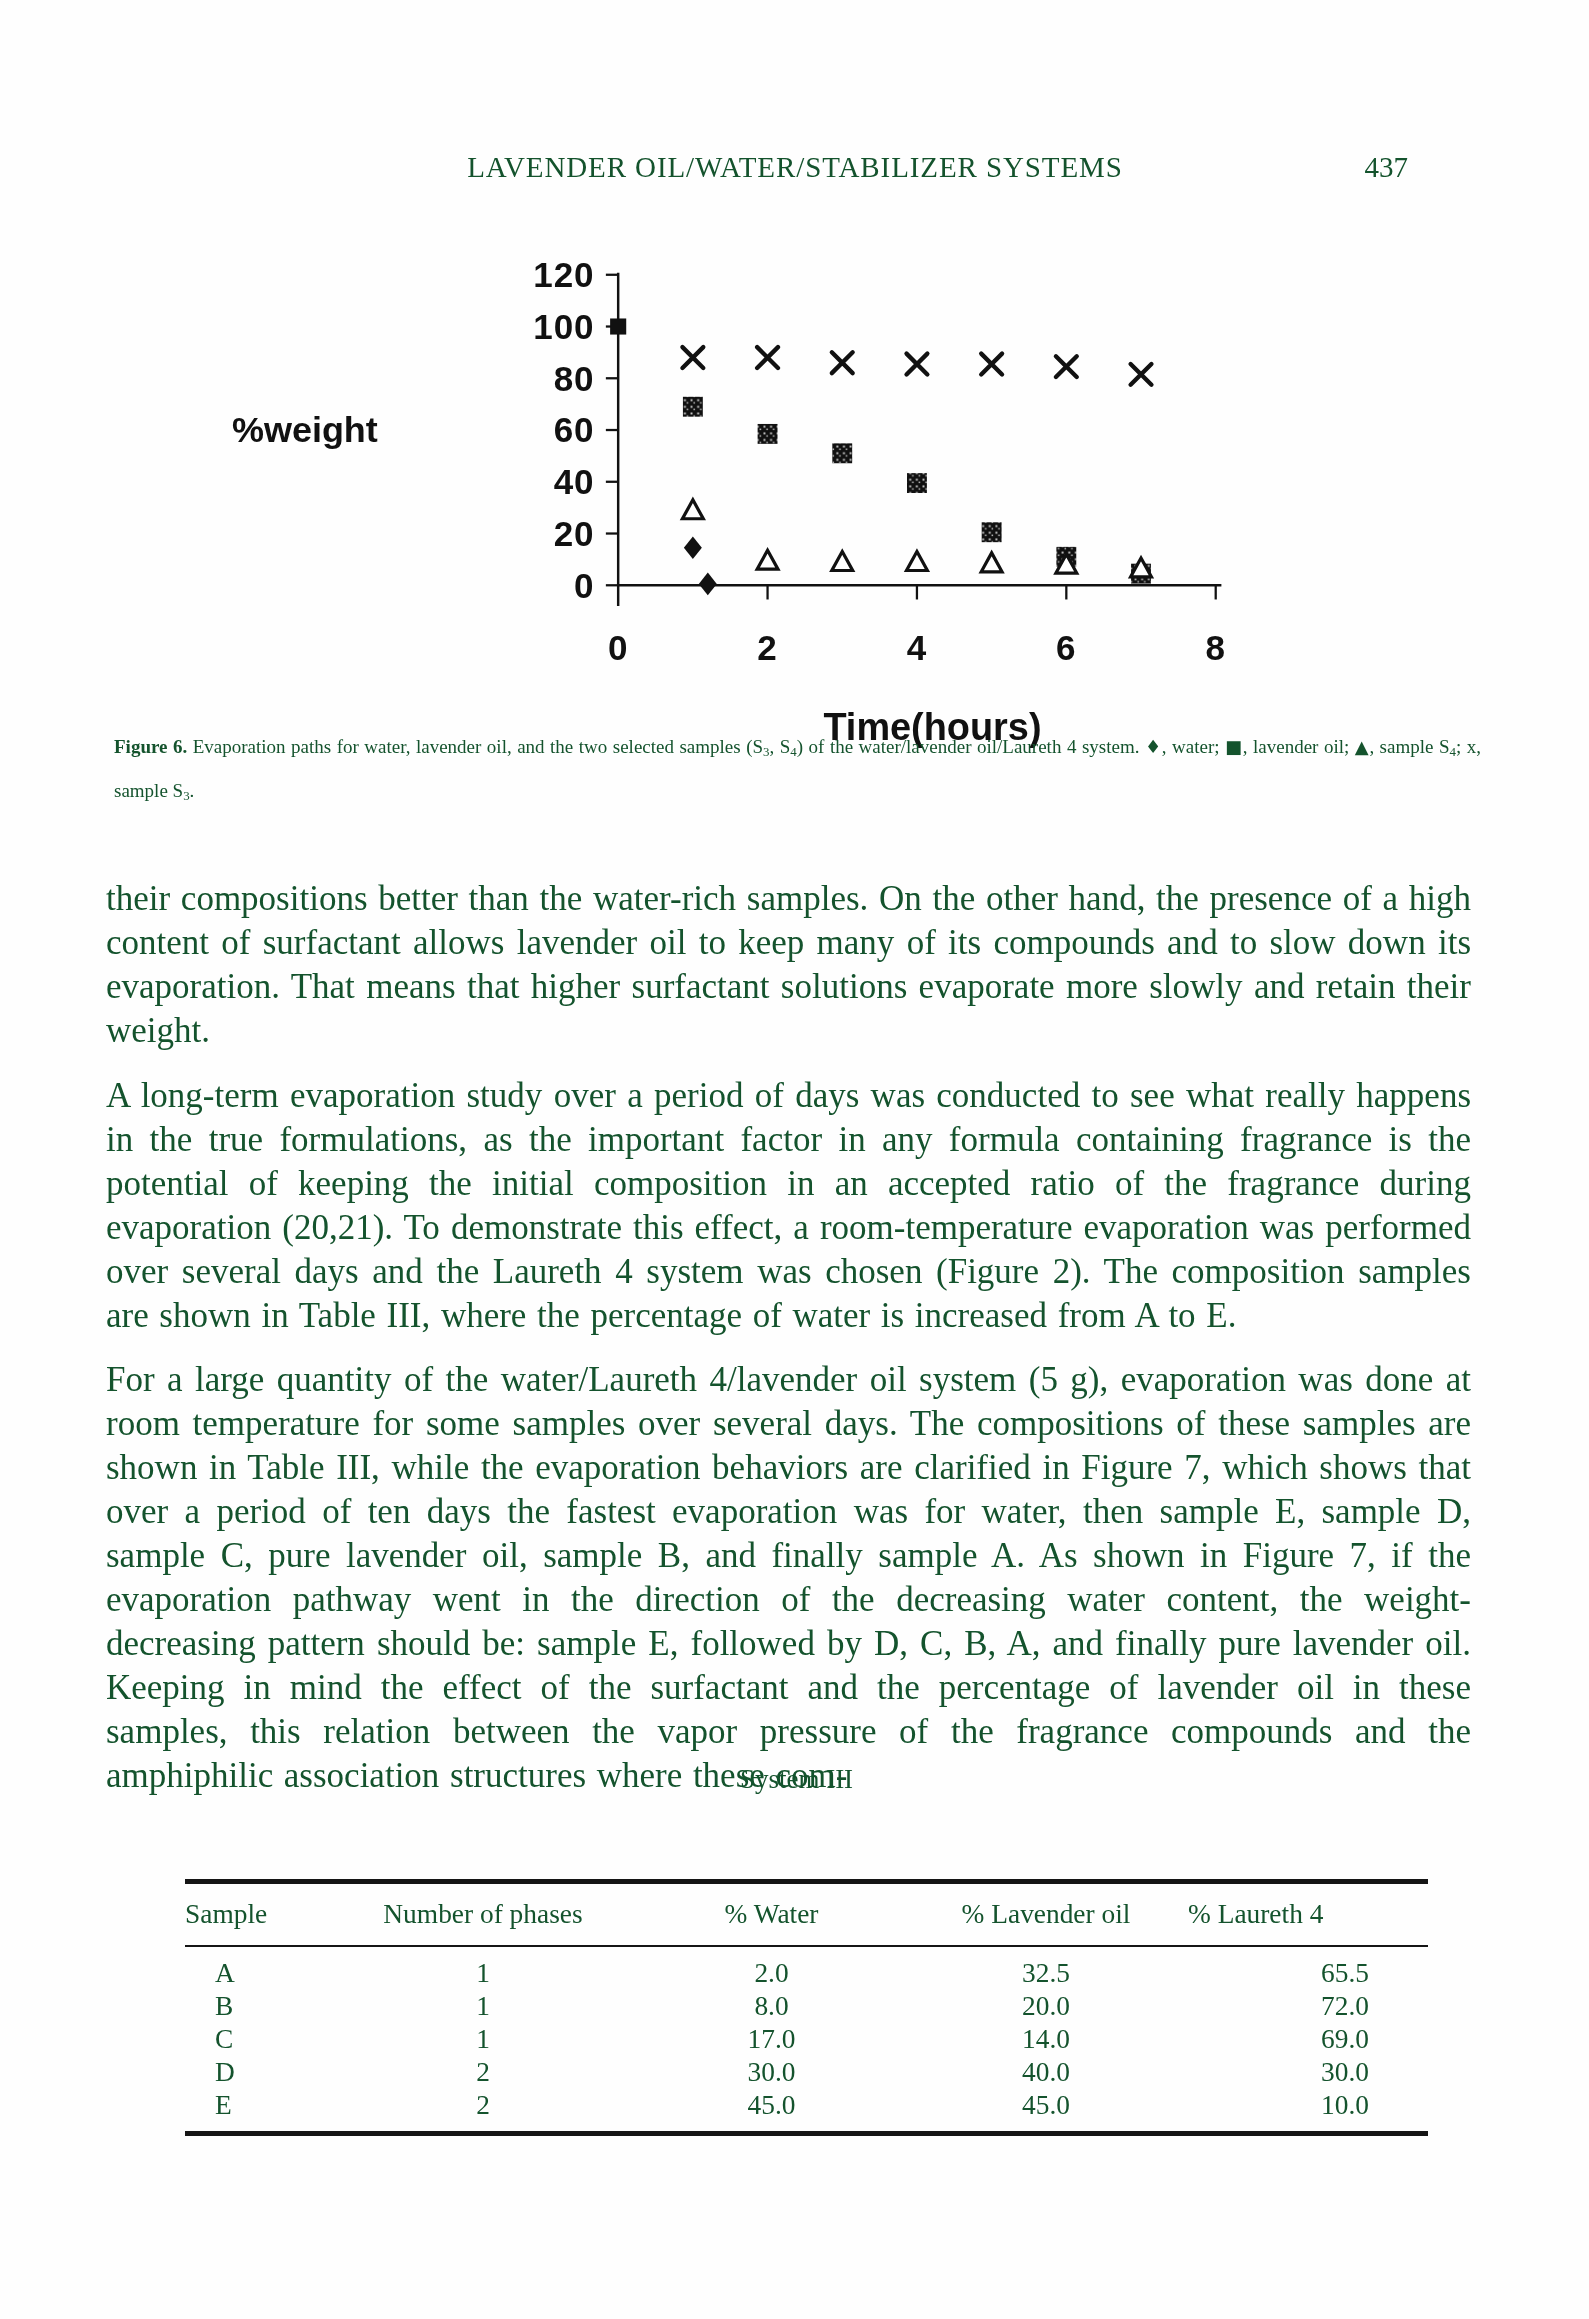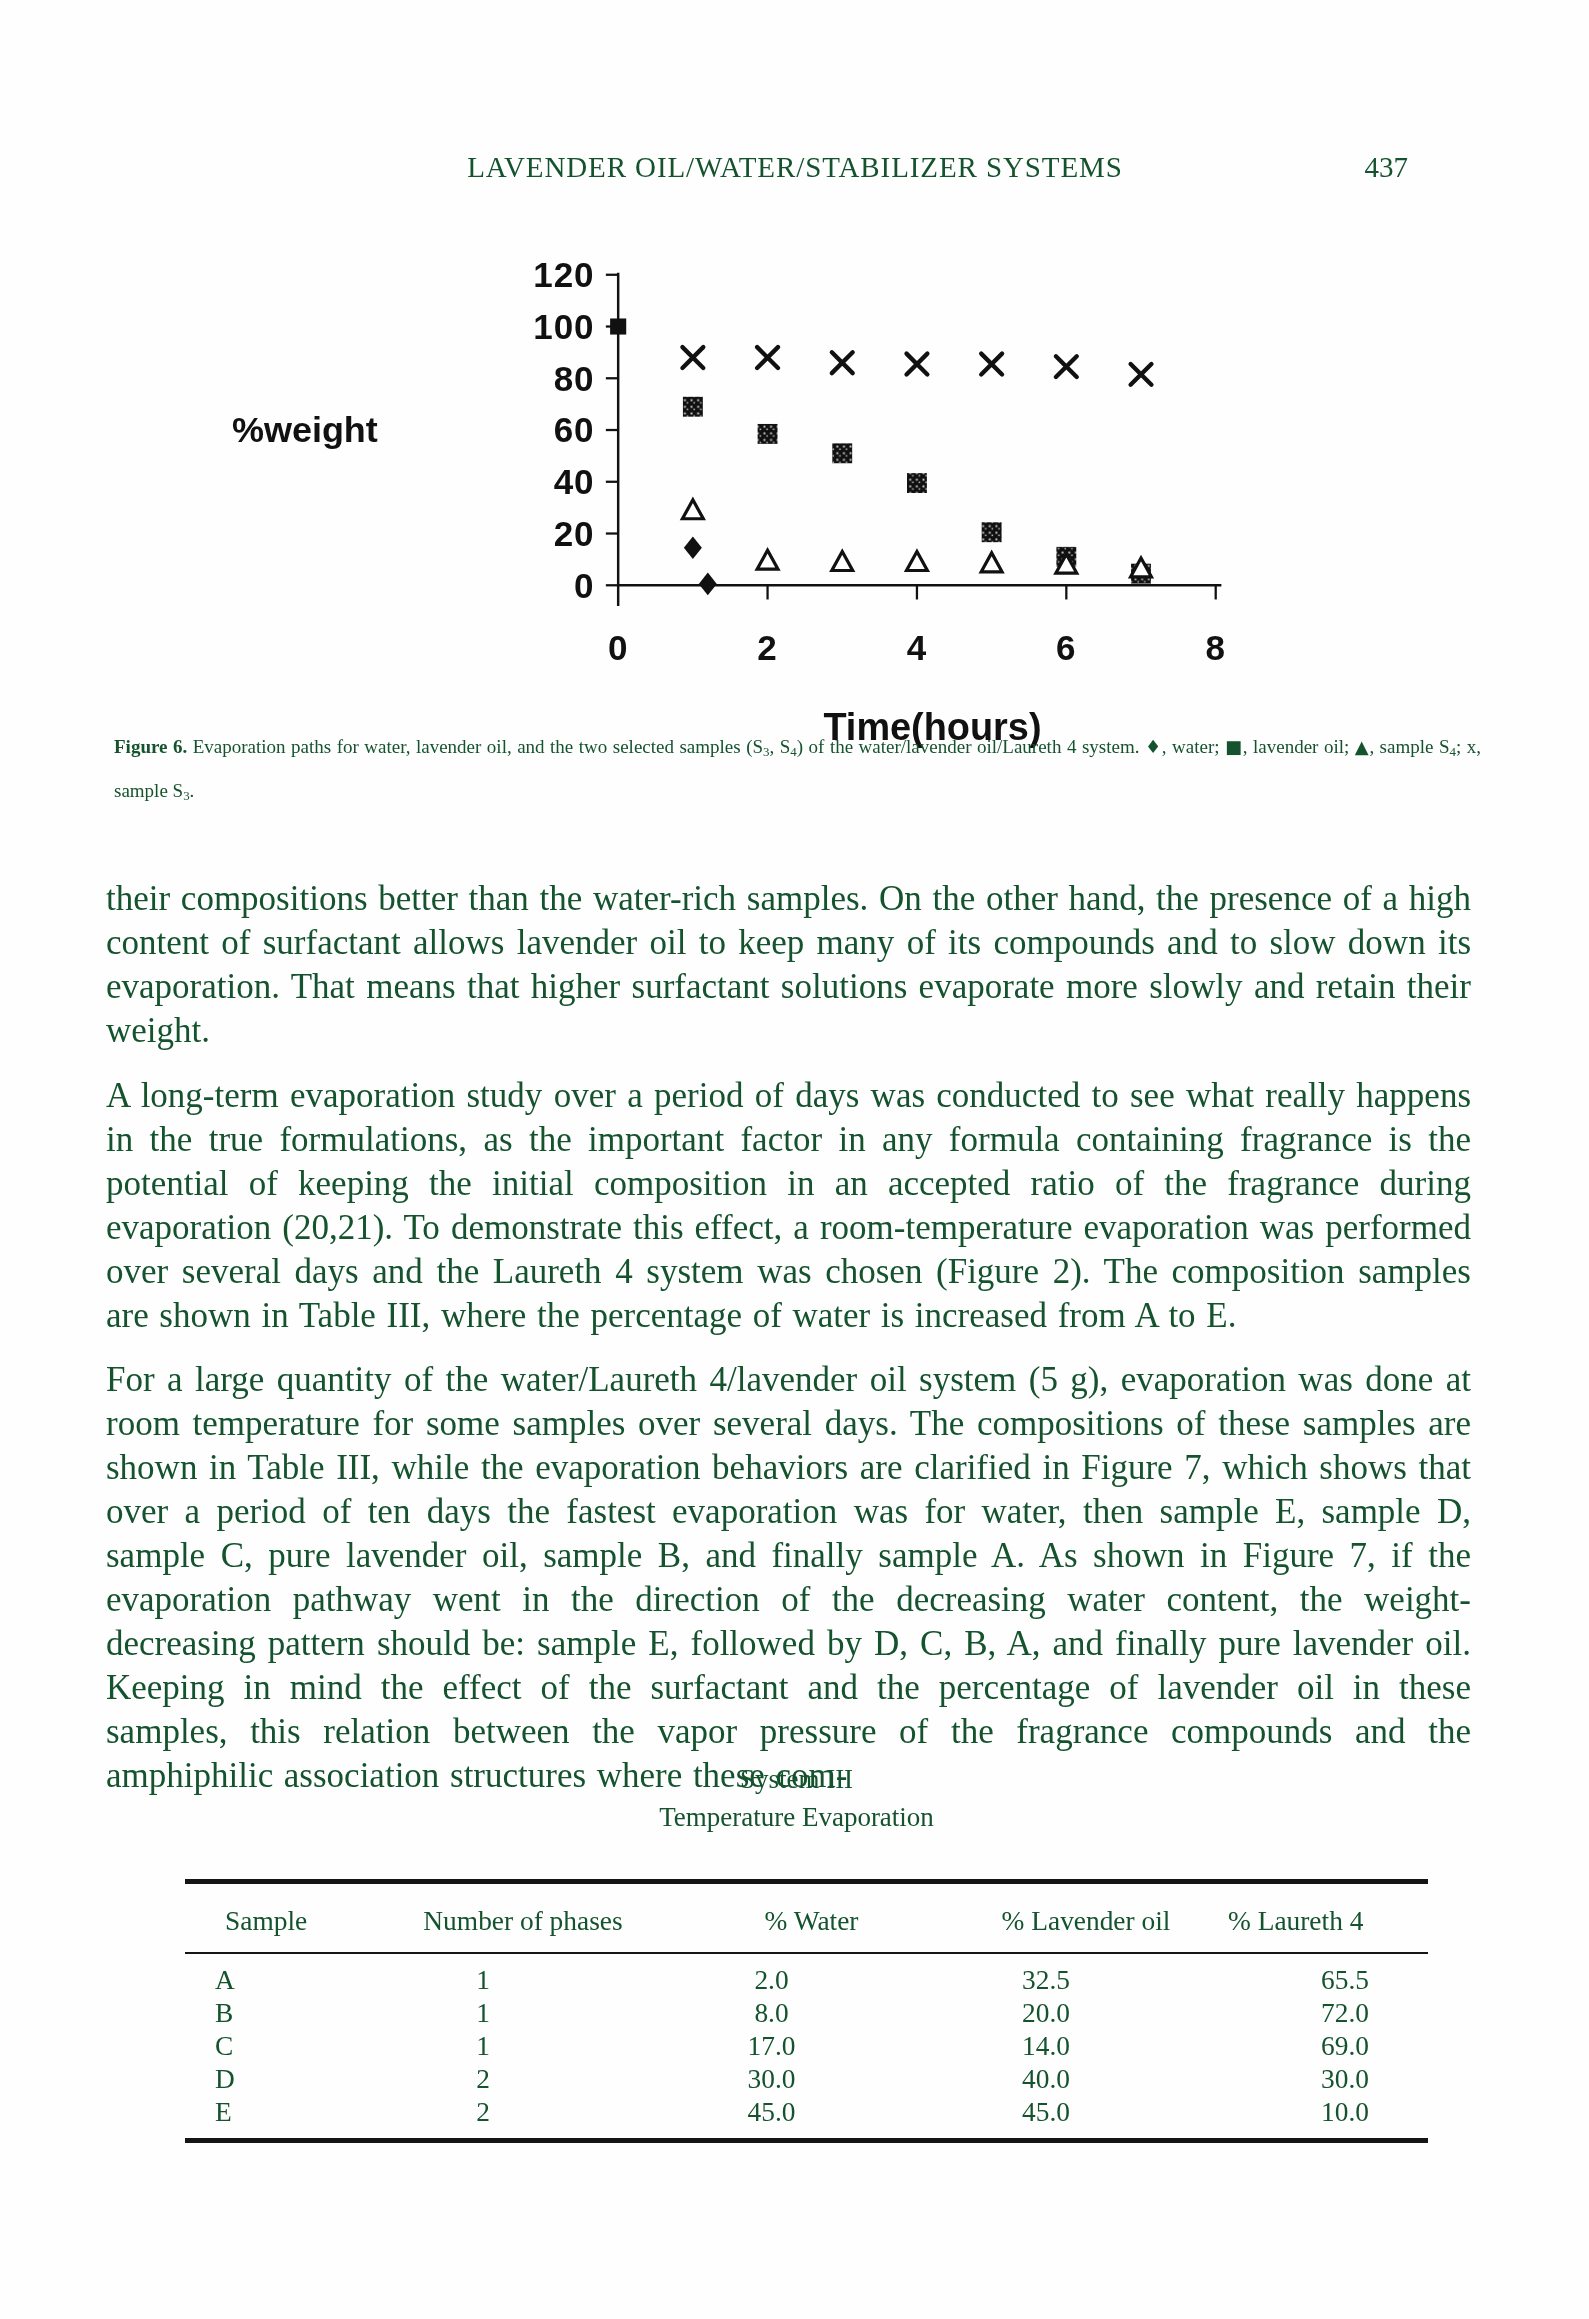--- a/index.html
+++ b/index.html
@@ -32,21 +32,21 @@
   .para.p2{top:1039px;}
   .para.p3{top:1323px;}
   
   .tbl-head{position:absolute;left:114px;top:1760px;width:1365px;text-align:center;
     font-size:27px;line-height:38px;}
   
   .tbl{position:absolute;left:185px;top:1879px;width:1243px;font-size:27.4px;}
   .t-rule{height:4.7px;background:#151515;}
   .t-rule.mid{height:2.8px;}
   .t-grid{display:grid;grid-template-columns:142px 312px 265px 284px 1fr;}
-  .t-header{padding:22px 0 15px 0;margin-left:40px;}
+  .t-header{padding:15px 0 15px 0;}
   .t-header .c1{text-align:left;}
   .t-header .c5{text-align:left;}
   .t-body{padding:9.5px 0 9.5px 0;}
   .t-row{display:grid;grid-template-columns:142px 312px 265px 284px 1fr;line-height:33px;}
   .c1,.c2,.c3,.c4,.c5{text-align:center;}
   .t-row .c1{text-align:left;padding-left:30px;}
   .t-row .c5{text-align:right;padding-right:59px;}
 </style>
 </head>
 <body>
@@ -120,21 +120,20 @@
   </div>
 
   <p class="fig-caption" id="fig-caption"><span class="cap-b">Figure 6.</span><span> Evaporation paths for water, lavender oil, and the two selected samples (S</span><span class="cap-sub">3</span><span>, S</span><span class="cap-sub">4</span><span>) of the water/lavender oil/Laureth 4 system. </span><span class="cap-g">♦</span><span>, water; </span><span class="cap-g">■</span><span>, lavender oil; </span><span class="cap-g">▲</span><span>, sample S</span><span class="cap-sub">4</span><span>; x, sample S</span><span class="cap-sub">3</span><span>.</span></p>
 
   <p class="para p1">their compositions better than the water-rich samples. On the other hand, the presence of a high content of surfactant allows lavender oil to keep many of its compounds and to slow down its evaporation. That means that higher surfactant solutions evaporate more slowly and retain their weight.</p>
   <p class="para p2">A long-term evaporation study over a period of days was conducted to see what really happens in the true formulations, as the important factor in any formula containing fragrance is the potential of keeping the initial composition in an accepted ratio of the fragrance during evaporation (20,21). To demonstrate this effect, a room-temperature evaporation was performed over several days and the Laureth 4 system was chosen (Figure 2). The composition samples are shown in Table III, where the percentage of water is increased from A to E.</p>
   <p class="para p3">For a large quantity of the water/Laureth 4/lavender oil system (5 g), evaporation was done at room temperature for some samples over several days. The compositions of these samples are shown in Table III, while the evaporation behaviors are clarified in Figure 7, which shows that over a period of ten days the fastest evaporation was for water, then sample E, sample D, sample C, pure lavender oil, sample B, and finally sample A. As shown in Figure 7, if the evaporation pathway went in the direction of the decreasing water content, the weight-decreasing pattern should be: sample E, followed by D, C, B, A, and finally pure lavender oil. Keeping in mind the effect of the surfactant and the percentage of lavender oil in these samples, this relation between the vapor pressure of the fragrance compounds and the amphiphilic association structures where these com-</p>
 
   <div class="tbl-head">
     <div>System III</div>
-    <div>Temperature Evaporation</div>
   </div>
 
   <div class="tbl">
     <div class="t-rule"></div>
     <div class="t-grid t-header" id="tbl-header">
         <div class="c1">Sample</div>
         <div class="c2">Number of phases</div>
         <div class="c3">% Water</div>
         <div class="c4">% Lavender oil</div>
         <div class="c5">% Laureth 4</div>

